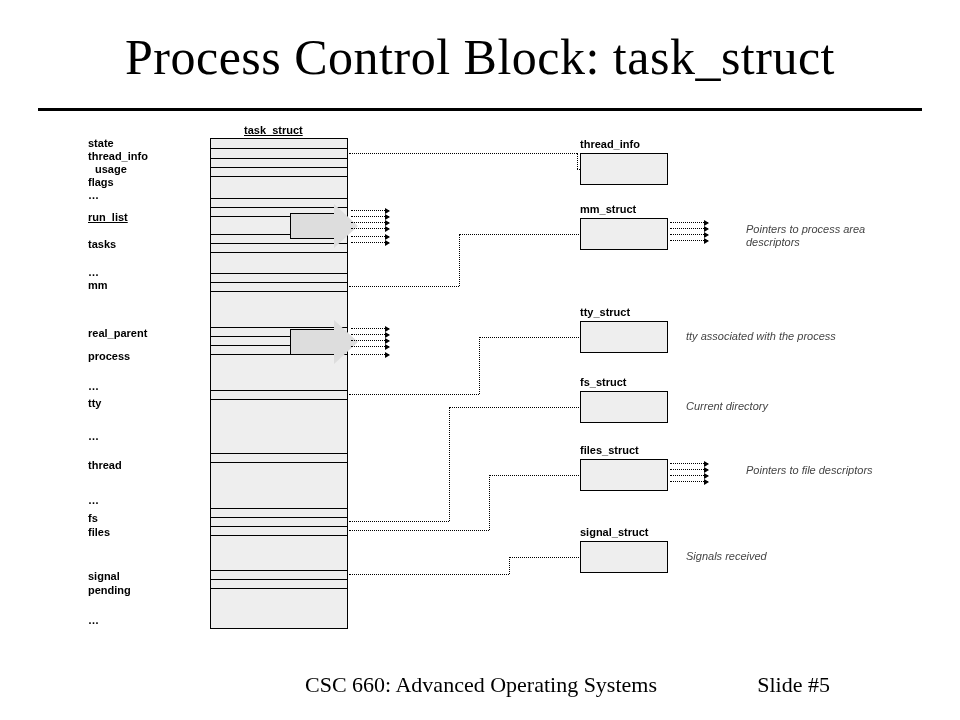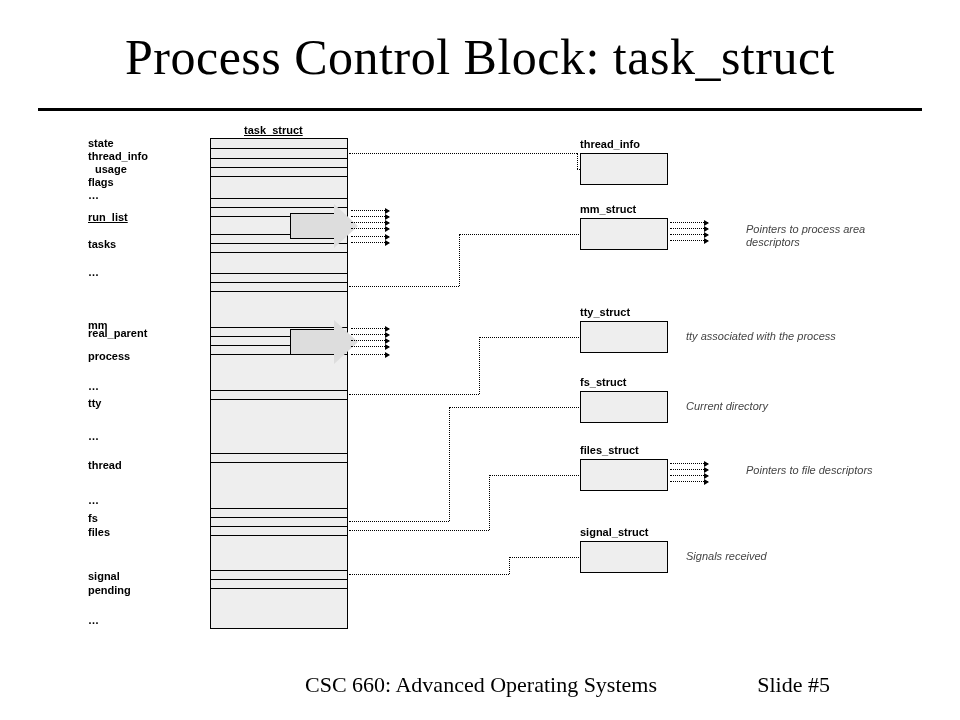--- a/index.html
+++ b/index.html
@@ -213,21 +213,21 @@
     <div class="row-line" style="top:500px;"></div>
 
     <div class="lbl" style="left:42px; top:9px;">state</div>
     <div class="lbl" style="left:42px; top:22px;">thread_info</div>
     <div class="lbl" style="left:42px; top:35px;margin-left:7px;">usage</div>
     <div class="lbl" style="left:42px; top:48px;">flags</div>
     <div class="lbl" style="left:42px; top:61px;">…</div>
     <div class="lbl" style="left:42px; top:83px;text-decoration:underline;">run_list</div>
     <div class="lbl" style="left:42px; top:110px;">tasks</div>
     <div class="lbl" style="left:42px; top:138px;">…</div>
-    <div class="lbl" style="left:42px; top:151px;margin-top:40px;">mm</div>
+    <div class="lbl" style="left:42px; top:151px;">mm</div>
     <div class="lbl" style="left:42px; top:199px;">real_parent</div>
     <div class="lbl" style="left:42px; top:222px;">process</div>
     <div class="lbl" style="left:42px; top:252px;">…</div>
     <div class="lbl" style="left:42px; top:269px;">tty</div>
     <div class="lbl" style="left:42px; top:302px;">…</div>
     <div class="lbl" style="left:42px; top:331px;">thread</div>
     <div class="lbl" style="left:42px; top:366px;">…</div>
     <div class="lbl" style="left:42px; top:384px;">fs</div>
     <div class="lbl" style="left:42px; top:398px;">files</div>
     <div class="lbl" style="left:42px; top:442px;">signal</div>

